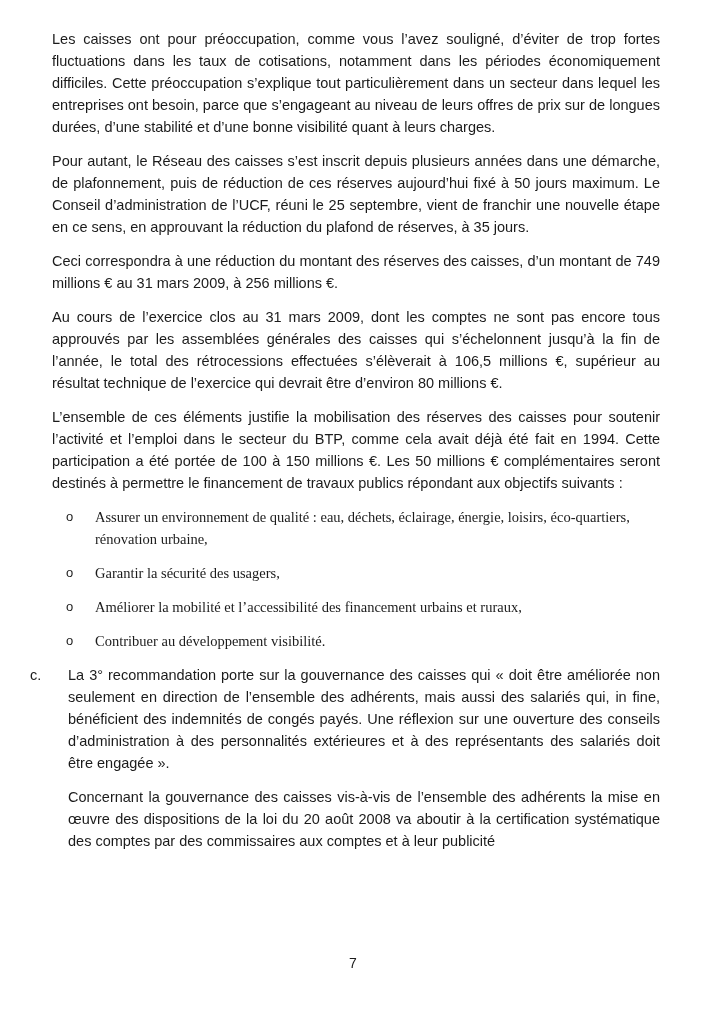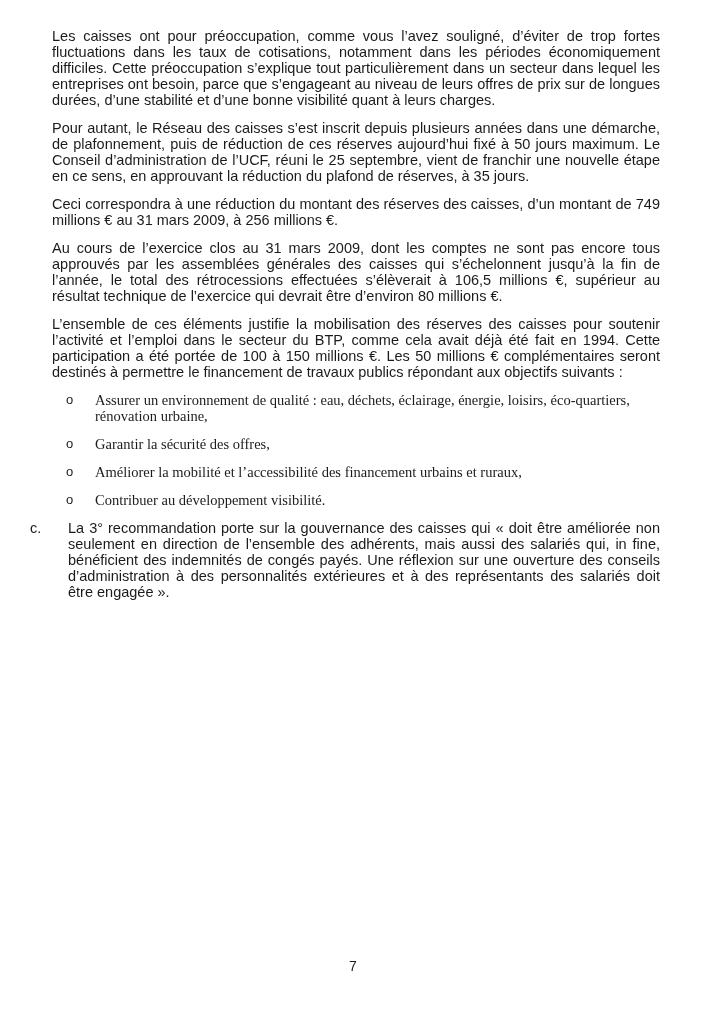--- a/index.html
+++ b/index.html
@@ -9,21 +9,21 @@
     }
     .page {
       position: relative;
       width: 706px;
       height: 1012px;
       background: #ffffff;
       box-sizing: border-box;
       padding: 28px 46px 0 52px;
       font-family: "Liberation Sans", "DejaVu Sans", sans-serif;
       font-size: 14.5px;
-      line-height: 16px;
+      line-height: 22px;
       color: #1b1b1b;
       overflow: hidden;
       border-radius: 21px;
     }
     .para {
       margin: 0 0 12px 0;
       text-align: justify;
     }
     .bullet-list {
       margin: 2px 0 2px 14px;
@@ -80,33 +80,34 @@
   <p class="para">Au cours de l’exercice clos au 31 mars 2009, dont les comptes ne sont pas encore tous approuvés par les assemblées générales des caisses qui s’échelonnent jusqu’à la fin de l’année, le total des rétrocessions effectuées s’élèverait à 106,5 millions €, supérieur au résultat technique de l’exercice qui devrait être d’environ 80 millions €.</p>
   <p class="para">L’ensemble de ces éléments justifie la mobilisation des réserves des caisses pour soutenir l’activité et l’emploi dans le secteur du BTP, comme cela avait déjà été fait en 1994. Cette participation a été portée de 100 à 150 millions €. Les 50 millions € complémentaires seront destinés à permettre le financement de travaux publics répondant aux objectifs suivants :</p>
 
   <div class="bullet-list">
     <div class="bullet">
       <span class="bullet-marker">o</span>
       <span class="bullet-text">Assurer un environnement de qualité : eau, déchets, éclairage, énergie, loisirs, éco-quartiers, rénovation urbaine,</span>
     </div>
     <div class="bullet">
       <span class="bullet-marker">o</span>
-      <span class="bullet-text">Garantir la sécurité des offres,</span>
+      <span class="bullet-text">Garantir la sécurité des usagers,</span>
     </div>
     <div class="bullet">
       <span class="bullet-marker">o</span>
       <span class="bullet-text">Améliorer la mobilité et l’accessibilité des financement urbains et ruraux,</span>
     </div>
     <div class="bullet">
       <span class="bullet-marker">o</span>
       <span class="bullet-text">Contribuer au développement visibilité.</span>
     </div>
   </div>
 
   <div class="item-c">
     <span class="item-c-label">c.</span>
     <span class="item-c-text">La 3° recommandation porte sur la gouvernance des caisses qui « doit être améliorée non seulement en direction de l’ensemble des adhérents, mais aussi des salariés qui, in fine, bénéficient des indemnités de congés payés. Une réflexion sur une ouverture des conseils d’administration à des personnalités extérieures et à des représentants des salariés doit être engagée ».</span>
   </div>
 
+  <p class="para closing">Concernant la gouvernance des caisses vis-à-vis de l’ensemble des adhérents la mise en œuvre des dispositions de la loi du 20 août 2008 va aboutir à la certification systématique des comptes par des commissaires aux comptes et à leur publicité</p>
 
   <div class="page-number">7</div>
 
 </div>
 
 </body></html>

